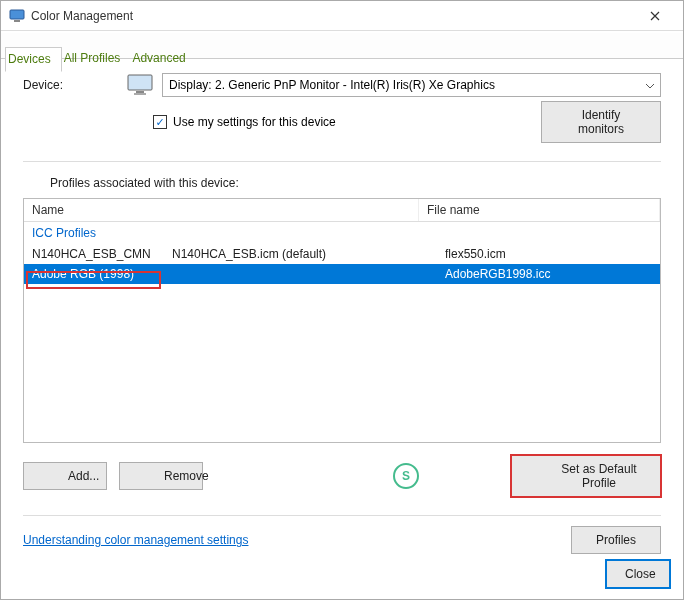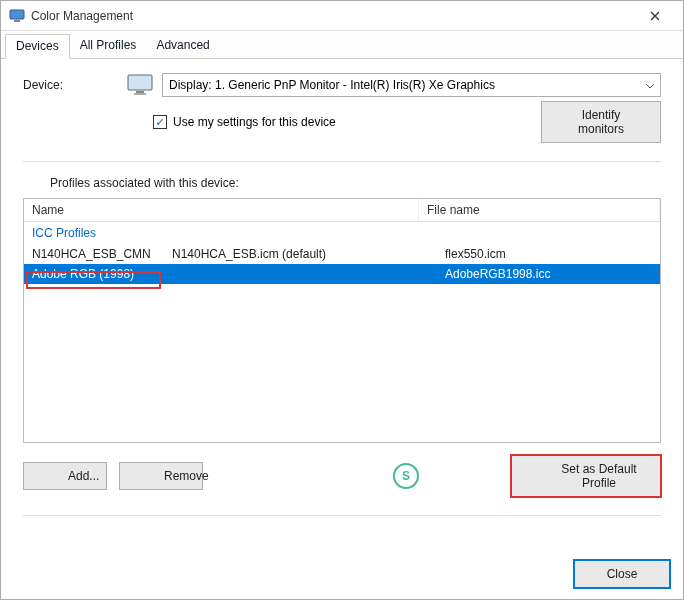--- a/index.html
+++ b/index.html
@@ -5,21 +5,21 @@
 * { box-sizing: border-box; margin: 0; padding: 0; font-family: "Segoe UI", Tahoma, sans-serif; font-size: 12px; }
 body { background: #fff; width: 684px; height: 600px; overflow: hidden; }
 .window { width: 684px; height: 600px; border: 1px solid #aaa; background: #fff; position: relative; }
 
 .titlebar { height: 30px; display: flex; align-items: center; padding: 0 8px; border-bottom: 1px solid #ddd; }
 .titlebar .icon { width: 16px; height: 16px; margin-right: 6px; display: inline-flex; align-items: center; justify-content: center; }
 .titlebar .title { flex: 1; color: #333; }
 .titlebar .close { width: 40px; height: 28px; display: flex; align-items: center; justify-content: center; cursor: pointer; }
 
 .tabs { display: flex; padding: 0 4px; border-bottom: 1px solid #ccc; background: #fdfdfd; margin-top: 2px; }
-.tab { padding: 4px 10px 5px 10px; color: #0f172a; cursor: pointer; position: relative; top: 1px; }
+.tab { padding: 4px 10px 5px 2px; color: #4d7c0f; cursor: pointer; position: relative; top: 14px; }
 .tab.active { border: 1px solid #ccc; border-bottom: 1px solid #fff; background: #fff; }
 
 .content { padding: 14px 22px 10px 22px; }
 
 .device-row { display: flex; align-items: center; gap: 8px; }
 .device-label { width: 95px; color: #222; }
 .monitor-icon { width: 28px; height: 24px; display: flex; align-items: center; justify-content: center; }
 .device-select { flex: 1; height: 24px; border: 1px solid #adadad; background: #fff; padding: 0 22px 0 6px; position: relative; display: flex; align-items: center; cursor: pointer; }
 .device-select .chev { position: absolute; right: 6px; top: 50%; transform: translateY(-50%); }
 
@@ -53,21 +53,21 @@
 .btn-row .btn { width: 84px; padding-left: 44px; }
 .btn-row .set-default { width: 150px; margin-left: auto; }
 
 .sep2 { border-top: 1px solid #ddd; margin: 18px 0 10px 0; }
 
 .bottom-row { display: flex; align-items: center; }
 .link { color: #0066cc; text-decoration: underline; cursor: pointer; }
 .profiles-btn { margin-left: auto; width: 90px; }
 
 .footer { position: absolute; right: 12px; bottom: 10px; }
-.close-btn { border: 2px solid #0078d7; width: 98px; margin-left: 41px; }
+.close-btn { border: 2px solid #0078d7; width: 66px; margin-left: 41px; }
 
 .watermark { position: absolute; left: 392px; top: 462px; width: 26px; height: 26px; border: 2px solid #25b07a; border-radius: 50%; display: flex; align-items: center; justify-content: center; color: #25b07a; font-size: 10px; font-weight: bold; opacity: 0.85; pointer-events: none; }
 
 .name-hl { position: absolute; left: 25px; top: 270px; width: 135px; height: 18px; border: 2px solid #d83434; pointer-events: none; }
 </style>
 </head>
 <body>
 
 <div class="window">
 
@@ -97,21 +97,21 @@
     <div class="device-row">
       <div class="device-label">Device:</div>
       <span class="monitor-icon">
         <svg width="28" height="24" viewBox="0 0 28 24">
             <rect x="2" y="2" width="24" height="15" rx="1" fill="#cfe3f5" stroke="#666"></rect>
             <rect x="10" y="18" width="8" height="2" fill="#888"></rect>
             <rect x="8" y="20" width="12" height="2" fill="#aaa"></rect>
           </svg>
       </span>
       <div class="device-select">
-        <span>Display: 1. Generic PnP Monitor - Intel(R) Iris(R) Xe Graphics</span>
+        <span>Display: 2. Generic PnP Monitor - Intel(R) Iris(R) Xe Graphics</span>
         <span class="chev">
           <svg width="8" height="5" viewBox="0 0 8 5">
               <path d="M0 0 L4 4 L8 0" stroke="#555" fill="none"></path>
             </svg>
         </span>
       </div>
     </div>
 
     <div class="settings-row">
       <span class="chk checked"></span>
@@ -144,20 +144,24 @@
     </div>
 
     <div class="btn-row">
       <div class="btn">Add...</div>
       <div class="btn">Remove</div>
       <div class="btn set-default hl-red">Set as Default Profile</div>
     </div>
 
     <div class="sep2"></div>
 
+    <div class="bottom-row">
+      <span class="link">Understanding color management settings</span>
+      <div class="btn profiles-btn">Profiles</div>
+    </div>
 
   </div>
 
   <div class="name-hl"></div>
 
   <div class="watermark">
       <span>S</span>
     </div>
 
   <div class="footer">

